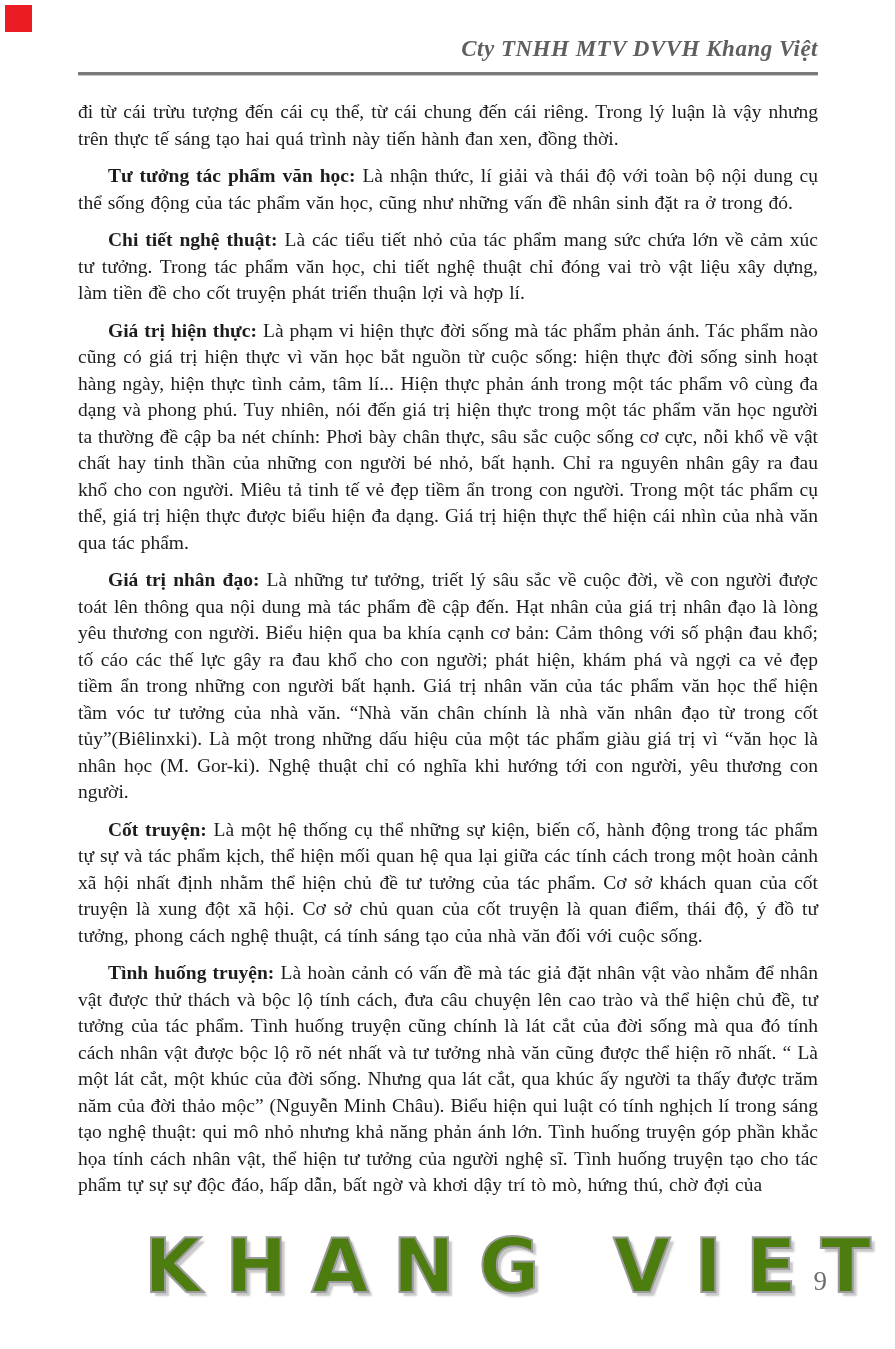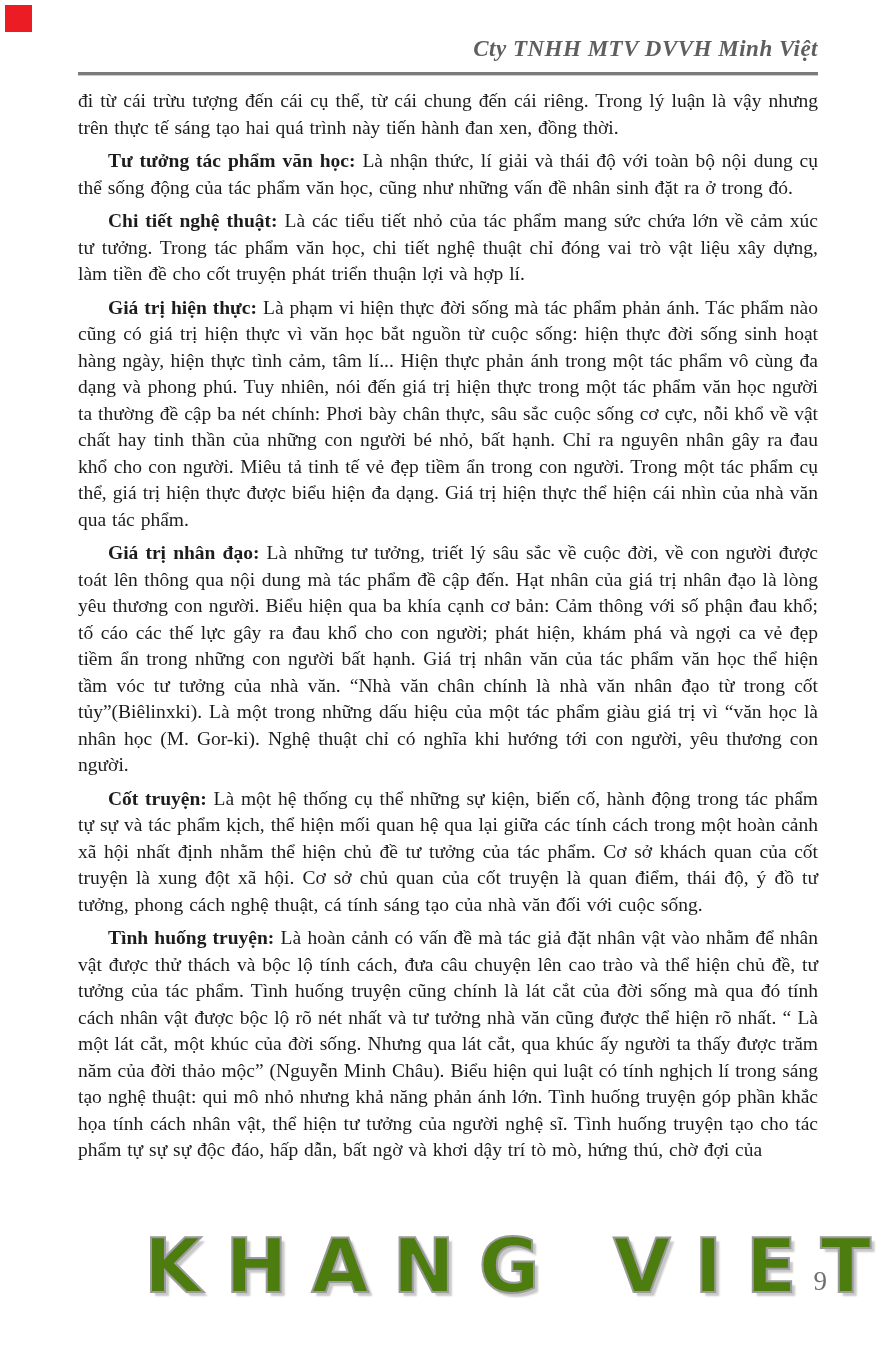--- a/index.html
+++ b/index.html
@@ -46,21 +46,21 @@
     border-top: 3px solid #7a7a7a;
     border-bottom: 1px solid #c9c9c9;
   }
   .content {
     position: absolute;
     top: 88px;
     left: 78px;
     width: 740px;
   }
   .content p {
-    margin: 0 0 7px 0;
+    margin: 11px 0 7px 0;
     font-size: 19.5px;
     line-height: 26.5px;
     text-align: justify;
     word-spacing: 1px;
   }
   .content p.indent {
     text-indent: 30px;
   }
   .content b.term {
     font-weight: 700;
@@ -93,21 +93,21 @@
     font-family: "Liberation Serif", serif;
   }
 </style>
 </head>
 <body>
 
 <div class="page">
 
   <div class="corner-square"></div>
 
-  <div class="header">Cty TNHH MTV DVVH Minh Việt</div>
+  <div class="header">Cty TNHH MTV DVVH Khang Việt</div>
   <div class="header-rule"></div>
 
   <div class="content">
 
     <p><b class="term"></b><span>đi từ cái trừu tượng đến cái cụ thể, từ cái chung đến cái riêng. Trong lý luận là vậy nhưng trên thực tế sáng tạo hai quá trình này tiến hành đan xen, đồng thời.</span></p>
 
     <p class="indent"><b class="term">Tư tưởng tác phẩm văn học:</b><span>Là nhận thức, lí giải và thái độ với toàn bộ nội dung cụ thể sống động của tác phẩm văn học, cũng như những vấn đề nhân sinh đặt ra ở trong đó.</span></p>
 
     <p class="indent"><b class="term">Chi tiết nghệ thuật:</b><span>Là các tiểu tiết nhỏ của tác phẩm mang sức chứa lớn về cảm xúc tư tưởng. Trong tác phẩm văn học, chi tiết nghệ thuật chỉ đóng vai trò vật liệu xây dựng, làm tiền đề cho cốt truyện phát triển thuận lợi và hợp lí.</span></p>
 

